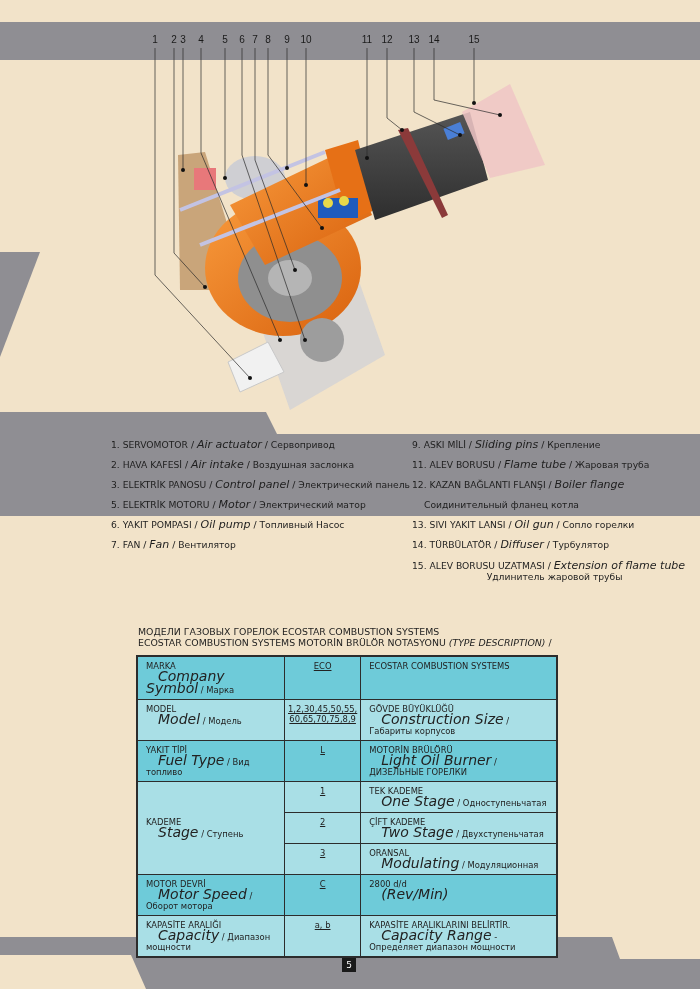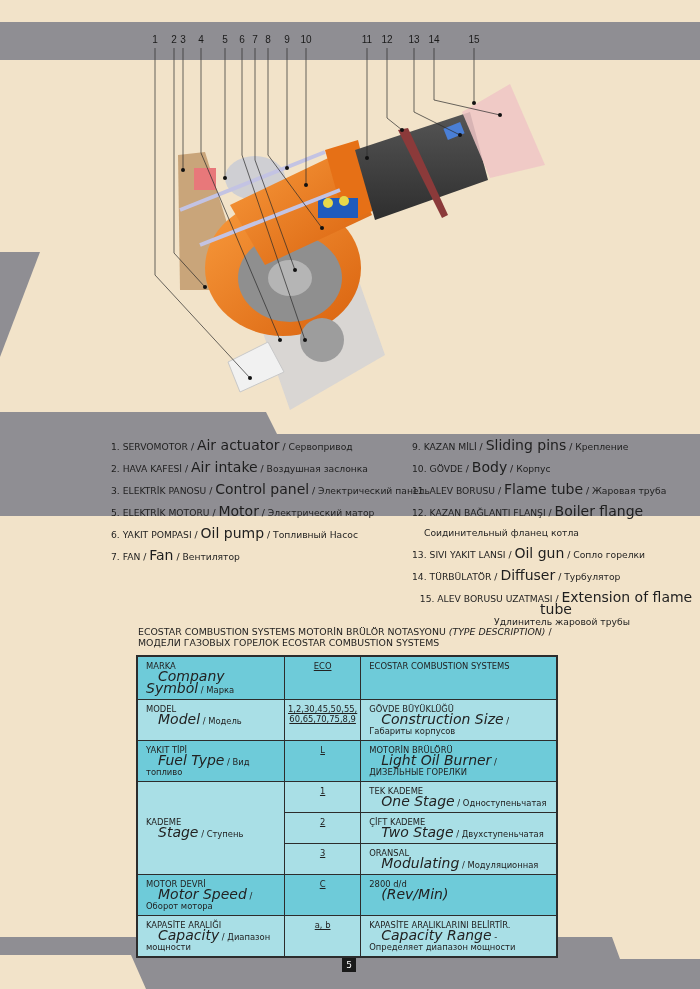--- a/index.html
+++ b/index.html
@@ -13,21 +13,21 @@
     .side-wedge { left: 0; top: 0; width: 700px; height: 989px; pointer-events: none; }
 
     
     .callout-num {
       position: absolute; top: 34px; font-size: 10px; color: #1a1a1a;
       transform: translateX(-50%); font-family: "Liberation Sans", sans-serif;
     }
 
     
     .legend-col { position: absolute; font-size: 9.2px; line-height: 20px; color: #1e1e1e; }
-    .legend-col .it { font-size: 14px; }
+    .legend-col .it { font-style: italic; font-size: 11px; }
     .legend-col .sub { padding-left: 12px; }
 
     
     .type-title { left: 138px; top: 626px; font-size: 9.4px; line-height: 11px; color: #1e1e1e; }
     .type-title .it { font-style: italic; }
 
     
     table.spec {
       position: absolute; left: 136px; top: 655px; width: 422px;
       border-collapse: collapse; border: 2px solid #2c2c2c;
@@ -169,33 +169,32 @@
 <div class="legend-col" style="left:111px;top:435px;">
   <div><span>1.</span> <span>SERVOMOTOR</span> / <span class="it">Air actuator</span> / <span>Сервопривод</span></div>
   <div><span>2.</span> <span>HAVA KAFESİ</span> / <span class="it">Air intake</span> / <span>Воздушная заслонка</span></div>
   <div><span>3.</span> <span>ELEKTRİK PANOSU</span> / <span class="it">Control panel</span> / <span>Электрический панель</span></div>
   <div><span>5.</span> <span>ELEKTRİK MOTORU</span> / <span class="it">Motor</span> / <span>Электрический матор</span></div>
   <div><span>6.</span> <span>YAKIT POMPASI</span> / <span class="it">Oil pump</span> / <span>Топливный Насос</span></div>
   <div><span>7.</span> <span>FAN</span> / <span class="it">Fan</span> / <span>Вентилятор</span></div>
 </div>
 
 <div class="legend-col" style="left:412px;top:435px;">
-  <div><span>9.</span> <span>KAZAN MİLİ</span> / <span class="it">Sliding pins</span> / <span>Крепление</span></div>
-  <div><span>10.</span> <span>GÖVDE</span> / <span class="it">Body</span> / <span>Корпус</span></div>
+  <div><span>9.</span> <span>ASKI MİLİ</span> / <span class="it">Sliding pins</span> / <span>Крепление</span></div>
   <div><span>11.</span> <span>ALEV BORUSU</span> / <span class="it">Flame tube</span> / <span>Жаровая труба</span></div>
   <div><span>12.</span> <span>KAZAN BAĞLANTI FLANŞI</span> / <span class="it">Boiler flange</span></div>
   <div class="sub"><span>Соидинительный фланец котла</span></div>
   <div><span>13.</span> <span>SIVI YAKIT LANSI</span> / <span class="it">Oil gun</span> / <span>Сопло горелки</span></div>
   <div><span>14.</span> <span>TÜRBÜLATÖR</span> / <span class="it">Diffuser</span> / <span>Турбулятор</span></div>
   <div style="line-height:11px;padding-top:5px;text-align:center;"><span>15.</span> <span>ALEV BORUSU UZATMASI</span> / <span class="it">Extension of flame tube</span><br><span class="sub">Удлинитель жаровой трубы</span></div>
 </div>
 
 <div class="abs type-title">
+  <div>МОДЕЛИ ГАЗОВЫХ ГОРЕЛОК ECOSTAR COMBUSTION SYSTEMS</div>
   <div><span>ECOSTAR COMBUSTION SYSTEMS MOTORİN BRÜLÖR NOTASYONU</span> <span class="it">(TYPE DESCRIPTION)</span> <span>/</span></div>
-  <div>МОДЕЛИ ГАЗОВЫХ ГОРЕЛОК ECOSTAR COMBUSTION SYSTEMS</div>
 </div>
 
 <table class="spec">
   <tbody>
       <tr class="dark">
     <td class="c1">
           <div>MARKA</div>
           <div><span class="it">Company Symbol</span> / <span>Марка</span></div>
         </td>
     <td class="c2">ECO</td>

